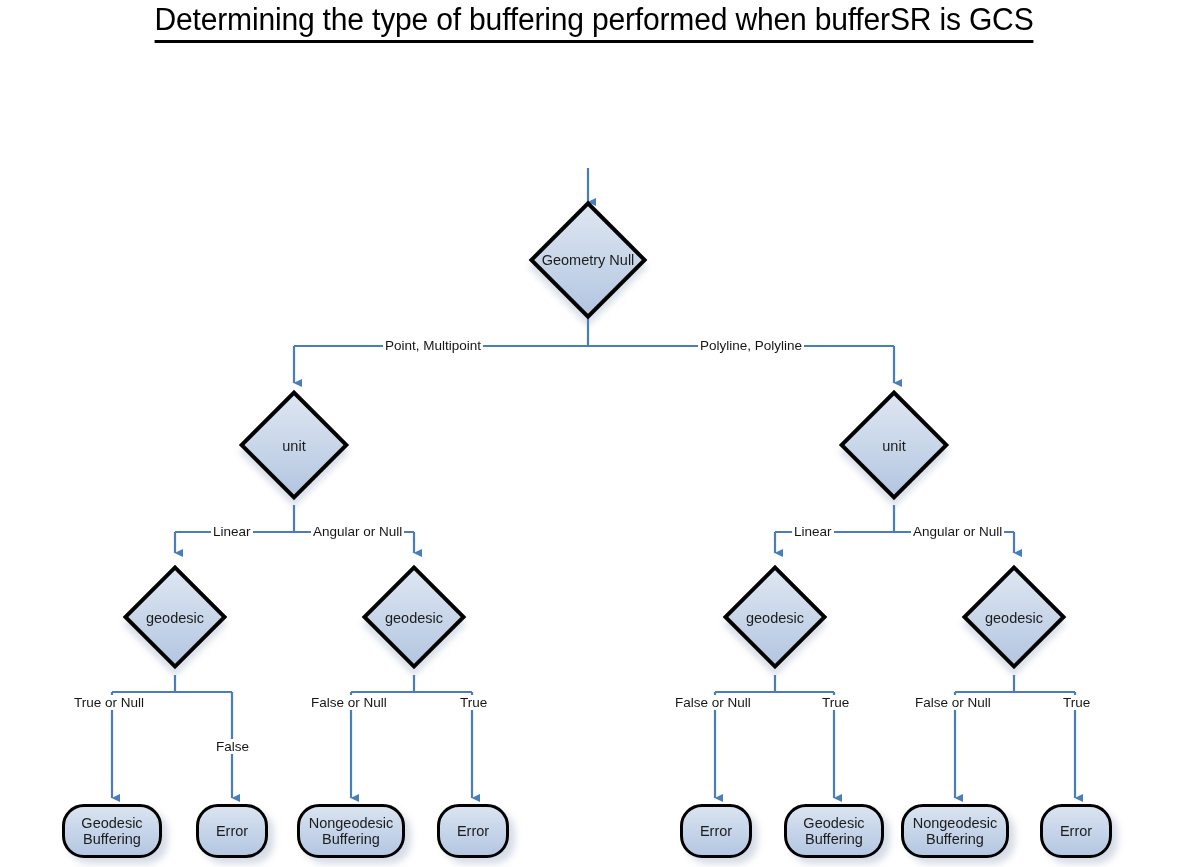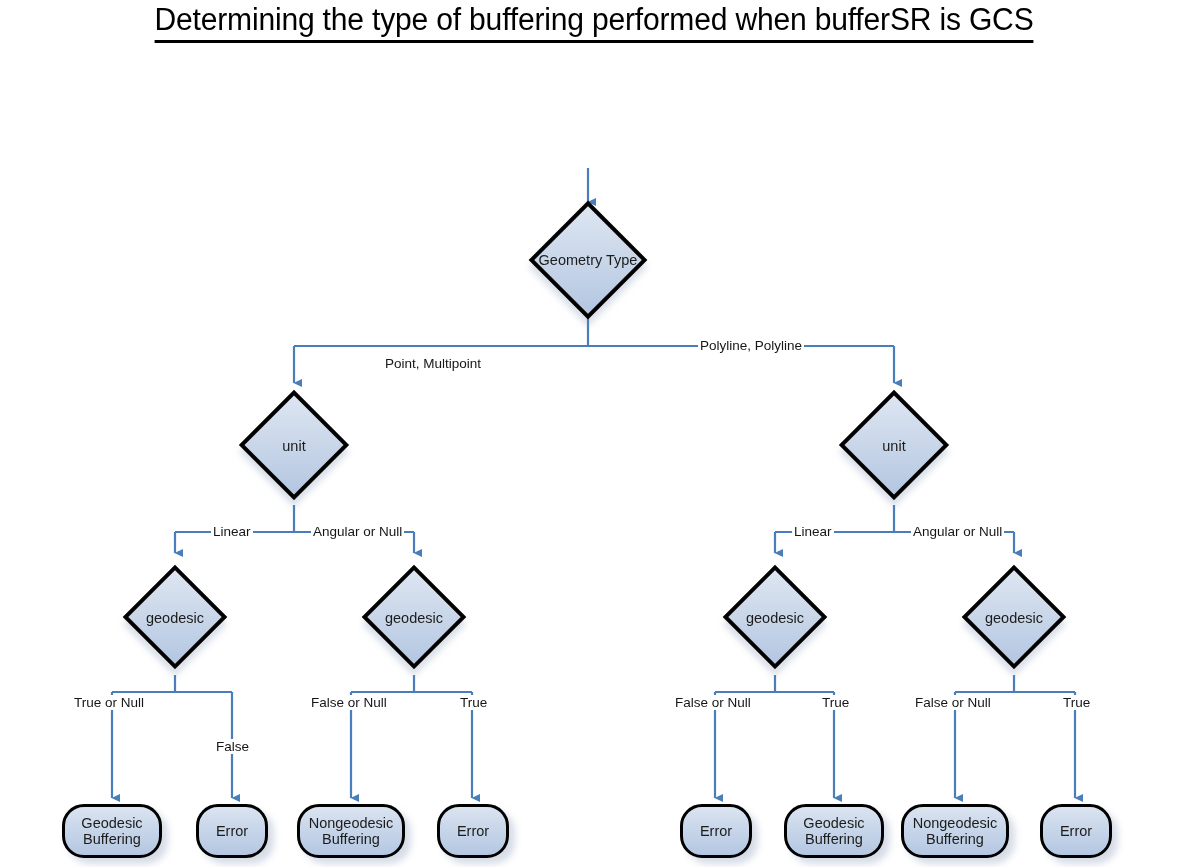--- a/index.html
+++ b/index.html
@@ -138,21 +138,21 @@
       <path d="M715,692 L715,798" marker-end="url(#ah)"></path>
       <path d="M834,692 L834,798" marker-end="url(#ah)"></path>
 
       <path d="M1014,675 L1014,692"></path>
       <path d="M955,692 L1075,692"></path>
       <path d="M955,692 L955,798" marker-end="url(#ah)"></path>
       <path d="M1075,692 L1075,798" marker-end="url(#ah)"></path>
     </g>
   </svg>
 
-  <div class="elabel" style="left:383px;top:356px;">Point, Multipoint</div>
+  <div class="elabel" style="left:383px;top:338px;">Point, Multipoint</div>
   <div class="elabel" style="left:698px;top:338px;">Polyline, Polyline</div>
 
   <div class="elabel" style="left:211px;top:524px;">Linear</div>
   <div class="elabel" style="left:311px;top:524px;">Angular or Null</div>
 
   <div class="elabel" style="left:792px;top:524px;">Linear</div>
   <div class="elabel" style="left:911px;top:524px;">Angular or Null</div>
 
   <div class="elabel" style="left:72px;top:695px;">True or Null</div>
   <div class="elabel" style="left:214px;top:695px;margin-top:44px;">False</div>
@@ -161,21 +161,21 @@
   <div class="elabel" style="left:458px;top:695px;">True</div>
 
   <div class="elabel" style="left:673px;top:695px;">False or Null</div>
   <div class="elabel" style="left:820px;top:695px;">True</div>
 
   <div class="elabel" style="left:913px;top:695px;">False or Null</div>
   <div class="elabel" style="left:1061px;top:695px;">True</div>
 
 
   <div class="dia" style="left:546px;top:218px;width:84px;height:84px;"></div>
-  <div class="dia-label" style="left:508px;top:250px;width:160px;height:20px;">Geometry Type</div>
+  <div class="dia-label" style="left:508px;top:250px;width:160px;height:20px;">Geometry Null</div>
 
   <div class="dia" style="left:255px;top:406px;width:78px;height:78px;"></div>
   <div class="dia-label" style="left:254px;top:436px;width:80px;height:20px;">unit</div>
 
   <div class="dia" style="left:855px;top:406px;width:78px;height:78px;"></div>
   <div class="dia-label" style="left:854px;top:436px;width:80px;height:20px;">unit</div>
 
   <div class="dia" style="left:138px;top:580px;width:74px;height:74px;"></div>
   <div class="dia-label" style="left:120px;top:608px;width:110px;height:20px;">geodesic</div>
 

